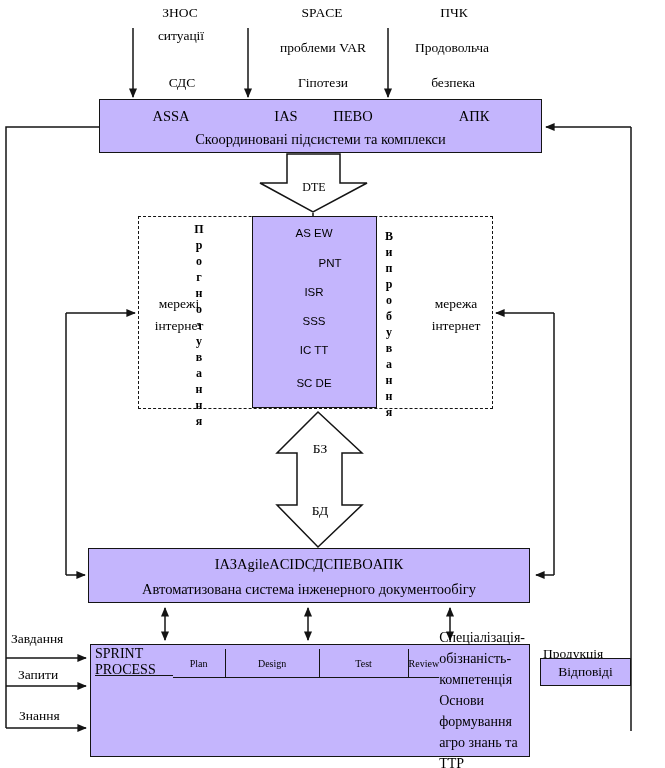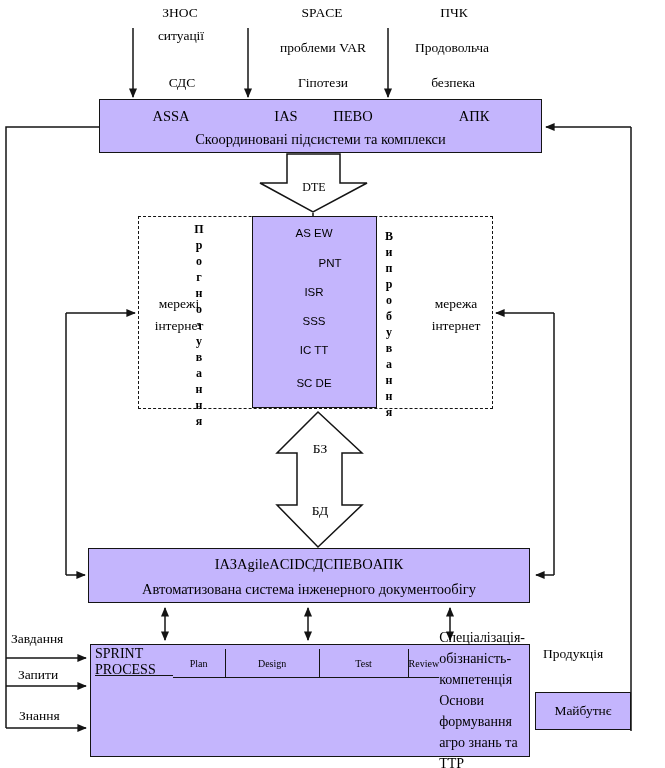--- a/index.html
+++ b/index.html
@@ -152,17 +152,17 @@
       <span>Спеціалізація-обізнаність-компетенція</span>
       <span>Основи формування агро знань та ТТР</span>
     </div>
   </div>
 
   <div class="io" style="left:11px;top:631px;">Завдання</div>
   <div class="io" style="left:18px;top:667px;">Запити</div>
   <div class="io" style="left:19px;top:708px;">Знання</div>
 
   <div class="io" style="left:543px;top:630px;margin-top:16px;">Продукція</div>
-  <div class="box center" style="left:535px;top:692px;width:96px;height:38px;font-size:13.5px;">
-    <span>Майбутнє</span>
+  <div class="box center" style="left:540px;top:658px;width:91px;height:28px;font-size:13.5px;">
+    <span>Відповіді</span>
   </div>
 
 </div>
 
 </body></html>

